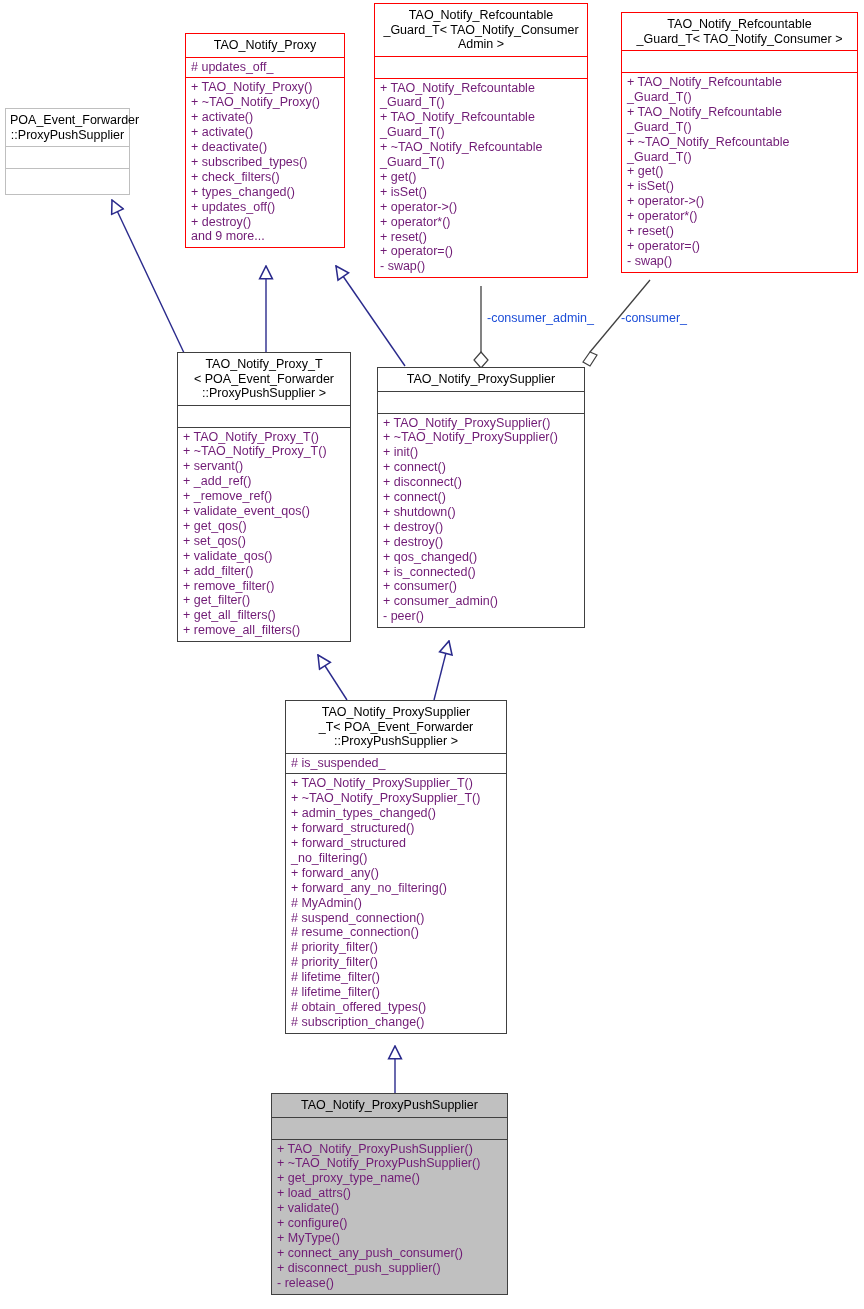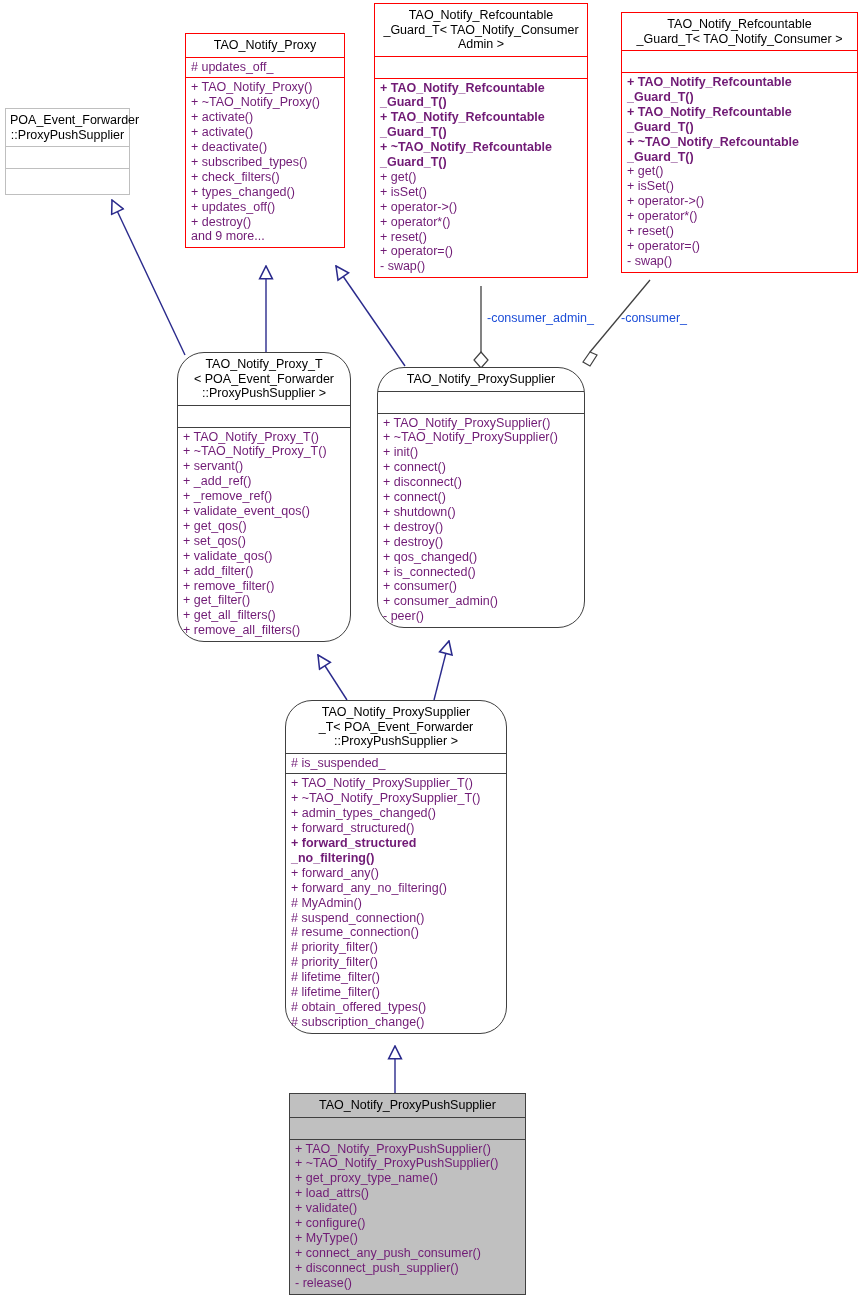--- a/index.html
+++ b/index.html
@@ -30,21 +30,21 @@
   
   .uml-class {
     position: absolute;
     box-sizing: border-box;
     background: #ffffff;
     border: 1px solid #000000;
     z-index: 5;
   }
   .uml-class.red   { border-color: #ff0000; background: #ffffff; }
   .uml-class.gray  { border-color: #bfbfbf; background: #ffffff; }
-  .uml-class.dark  { border-color: #404040; background: #ffffff; border-radius: 27px; }
+  .uml-class.dark  { border-color: #404040; background: #ffffff; }
   .uml-class.filled{ border-color: #404040; background: #c0c0c0; }
 
   .uml-title {
     text-align: center;
     font-size: 12.5px;
     line-height: 14.5px;
     color: #000000;
     padding: 4px 4px 4px 4px;
     white-space: pre-line;
   }
@@ -60,21 +60,21 @@
   .filled> .uml-sep { background: #404040; }
 
   .uml-attrs, .uml-ops {
     font-size: 12.5px;
     line-height: 14.9px;
     color: #701a75;
     padding: 2px 5px 3px 5px;
   }
   .uml-attrs.empty { min-height: 16px; }
   .uml-row { white-space: pre; }
-  .uml-row.wrap { white-space: pre-line; font-weight: bold; }
+  .uml-row.wrap { white-space: pre-line; }
 
   
   .edge-label {
     position: absolute;
     font-size: 12.5px;
     line-height: 14px;
     color: #1d4ed8;
     white-space: nowrap;
     z-index: 6;
   }
@@ -287,21 +287,21 @@
         <div class="uml-row"># resume_connection()</div>
         <div class="uml-row"># priority_filter()</div>
         <div class="uml-row"># priority_filter()</div>
         <div class="uml-row"># lifetime_filter()</div>
         <div class="uml-row"># lifetime_filter()</div>
         <div class="uml-row"># obtain_offered_types()</div>
         <div class="uml-row"># subscription_change()</div>
       </div>
   </div>
 
-  <div class="uml-class filled" style="left:289px; top:1093px; width:237px;">
+  <div class="uml-class filled" style="left:271px; top:1093px; width:237px;">
     <div class="uml-title">TAO_Notify_ProxyPushSupplier</div>
     <div class="uml-sep"></div>
     <div class="uml-attrs empty">
         <div class="uml-row" style="height: 16px;"></div>
       </div>
     <div class="uml-sep"></div>
     <div class="uml-ops">
         <div class="uml-row">+ TAO_Notify_ProxyPushSupplier()</div>
         <div class="uml-row">+ ~TAO_Notify_ProxyPushSupplier()</div>
         <div class="uml-row">+ get_proxy_type_name()</div>

